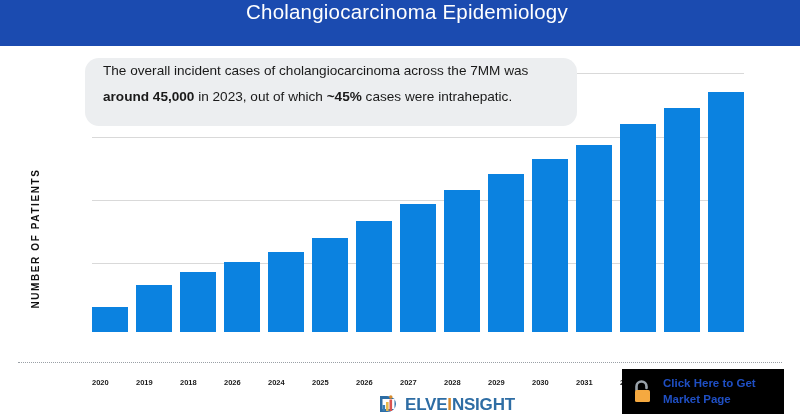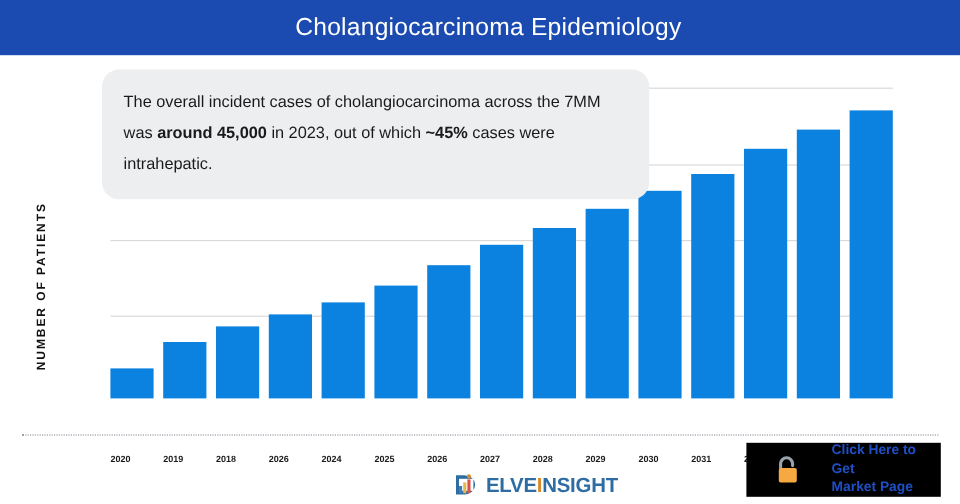--- a/index.html
+++ b/index.html
@@ -10,21 +10,21 @@
     overflow: hidden;
     position: relative;
   }
 
   
   .header {
     position: absolute;
     left: 0; top: 0;
     width: 800px; height: 46px;
     background: #1b4bb0;
-    display: flex; align-items: center; justify-content: center; padding-left: 14px;
+    display: flex; justify-content: center; padding-left: 14px;
   }
   .header-title {
     color: #ffffff;
     font-size: 20.5px;
     font-weight: 400;
     letter-spacing: .2px;
     white-space: nowrap;
   }
 
   
@@ -95,22 +95,22 @@
     text-align: left;
     font-size: 7.5px;
     font-weight: 700;
     color: #1a1a1a;
   }
 
   
   .callout {
     position: absolute;
     left: 85px; top: 58px;
-    width: 456px;
-    padding: 14px 18px 16px 18px;
+    width: 492px;
+    padding: 0 18px 16px 18px;
     background: #eceef0;
     border-radius: 14px;
     z-index: 5;
   }
   .callout p {
     font-size: 13.6px;
     line-height: 1.92;
     color: #1a1a1a;
   }
   .callout b { font-weight: 700; }
@@ -154,22 +154,22 @@
   .logo-text .dot-i { color: #d98b2b; }
 
   
   .cta {
     position: absolute;
     left: 622px; top: 369px;
     width: 162px; height: 45px;
     background: #000000;
     display: flex;
     align-items: center;
-    gap: 25px;
-    padding-left: 24px;
+    gap: 9px;
+    padding-left: 10px;
     cursor: pointer;
   }
   .lock-icon { width: 22px; height: 26px; flex: 0 0 auto; }
   .cta-text {
     color: #1f4fc4;
     font-size: 11.5px;
     font-weight: 700;
     line-height: 1.35;
   }
 </style>

